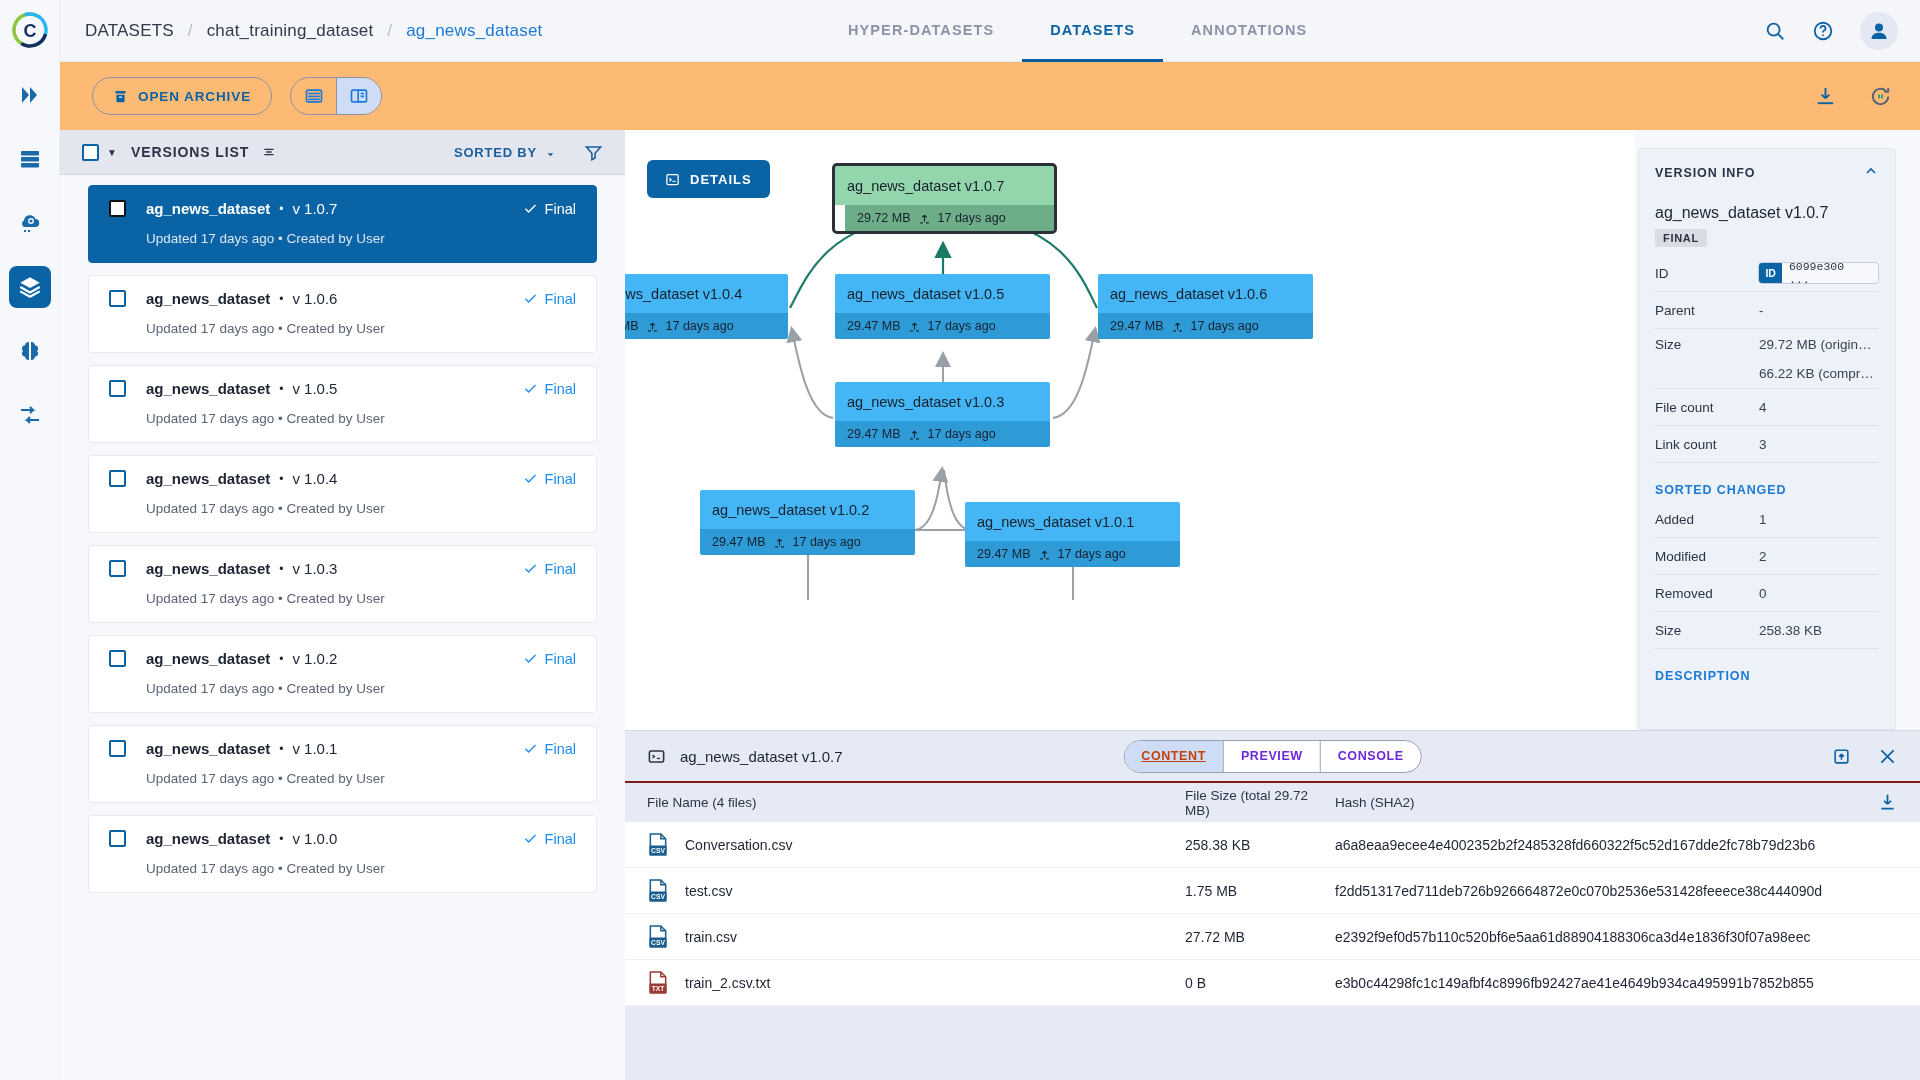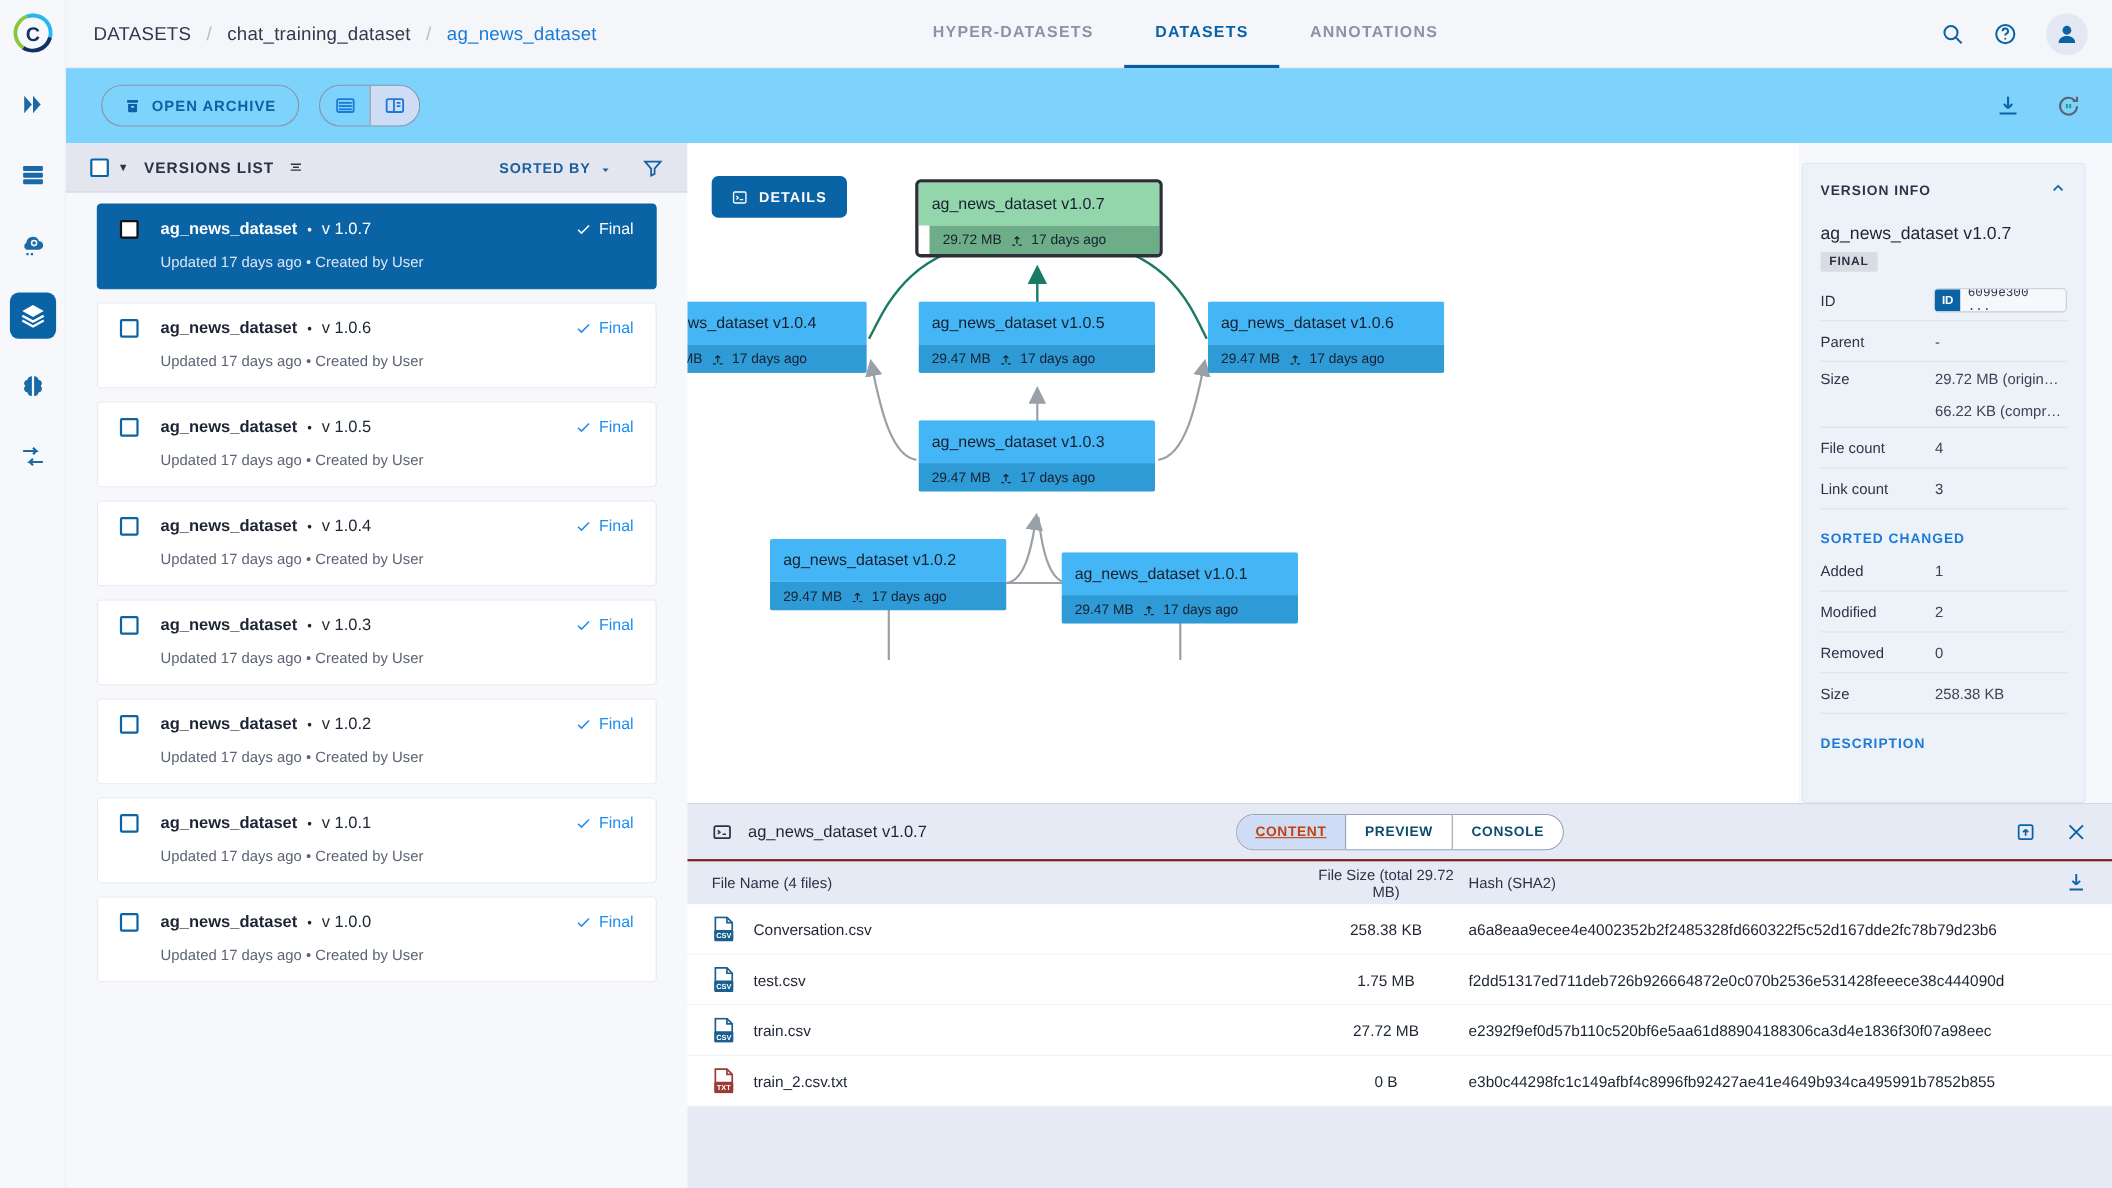--- a/index.html
+++ b/index.html
@@ -48,21 +48,21 @@
   .top-actions { position: absolute; right: 22px; top: 0; height: 62px; display:flex; align-items:center; gap: 26px; }
   .icon-btn { color:#0a63a5; cursor:pointer; display:flex; align-items:center; justify-content:center; }
   .avatar {
     width: 38px; height: 38px; border-radius: 50%; background: #e4e8f2;
     display:flex; align-items:center; justify-content:center; cursor:pointer;
   }
 
   
   .subbar {
     position: absolute; left: 60px; top: 62px; width: 1860px; height: 68px;
-    background: #7dd3fc; display: flex; align-items: center;
+    background: #fdba74; display: flex; align-items: center;
   }
   .btn-outline {
     margin-left: 32px; height: 38px; padding: 0 20px; border: 1px solid #8d93a6;
     border-radius: 19px; background: transparent; color: #0a63a5;
     display: flex; align-items: center; gap: 10px; cursor: pointer;
     font-size: 13.5px; font-weight: 700; letter-spacing: .9px;
   }
   .seg { margin-left: 18px; display: flex; height: 38px; border: 1px solid #8d93a6; border-radius: 19px; overflow: hidden; }
   .seg-item { width: 45px; display:flex; align-items:center; justify-content:center; color:#1b7ad6; cursor:pointer; }
   .seg-item + .seg-item { border-left: 1px solid #8d93a6; }
@@ -146,30 +146,30 @@
   .sec-title { margin-top: 20px; margin-bottom: 4px; font-size: 12.5px; font-weight: 700; letter-spacing: .9px; color: #1b7ad6; }
 
   
   .bottom {
     position: absolute; left: 625px; top: 730px; width: 1295px; height: 350px;
     background: #e6eaf4; border-top: 1px solid #d2d8e6;
   }
   .bp-head { height: 50px; display: flex; align-items: center; padding: 0 22px; position: relative; }
   .bp-title { margin-left: 14px; font-size: 15px; color: #1d2433; }
   .bp-tabs { position:absolute; left: 50%; transform: translateX(-50%); display:flex; height: 33px; border:1px solid #9aa1b5; border-radius: 17px; overflow:hidden; background:#fff; }
-  .bp-tab { padding: 0 17px; display:flex; align-items:center; font-size: 12.5px; font-weight:700; letter-spacing:.6px; color:#0c4a6e; cursor:pointer; }
+  .bp-tab { padding: 0 17px; display:flex; align-items:center; font-size: 12.5px; font-weight:700; letter-spacing:.6px; color:#6d28d9; cursor:pointer; }
   .bp-tab + .bp-tab { border-left: 1px solid #9aa1b5; }
   .bp-tab.active { background: #cfdcf5; color:#c2410c;text-decoration:underline; }
   .bp-actions { margin-left: auto; display:flex; align-items:center; gap: 26px; }
 
   .ftable { background: #fff; }
   .fthead { height: 41px; background: #e6eaf4; display:flex; align-items:center; font-size: 13.5px; color: #2c3347; border-top:2px solid #7f1d1d; position:relative; }
   .frow { height: 46px; display:flex; align-items:center; font-size: 14px; color: #1d2433; border-bottom: 1px solid #eef1f6; background:#fff; cursor:pointer; }
   .c-name { width: 560px; padding-left: 22px; display:flex; align-items:center; gap: 16px; }
-  .c-size { width: 150px; text-align: center; }
+  .c-size { width: 150px; }
   .c-hash { flex: 1; }
   .fic { width: 22px; height: 24px; display:flex; align-items:center; justify-content:center; }
   .dl-ic { position:absolute; right: 22px; color:#0a63a5; cursor:pointer; display:flex; }
 </style>
 </head>
 <body>
 
 <div class="app">
 
   <div class="rail">

